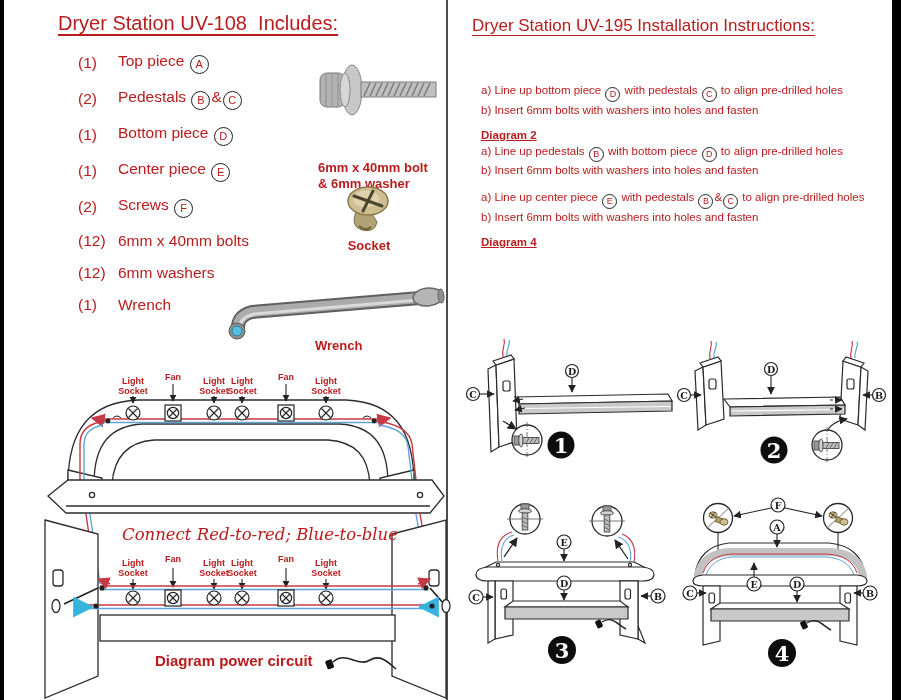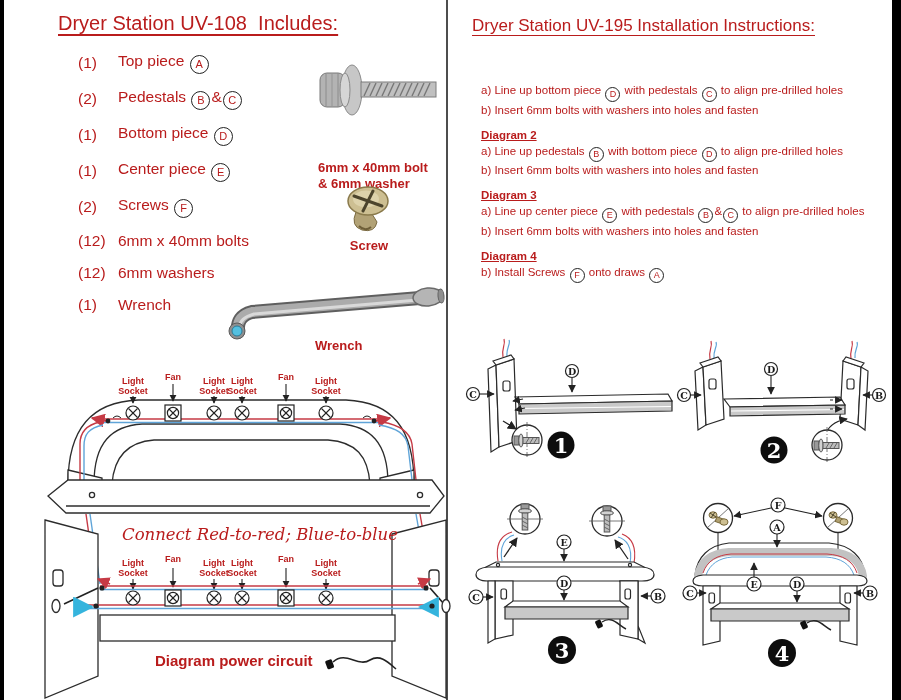--- a/index.html
+++ b/index.html
@@ -118,21 +118,21 @@
   <svg style="left:342px; top:182px;" width="54" height="54" viewBox="0 0 54 54">
     <path d="M 14,30 Q 8,44 20,48 Q 33,51 35,40 L 30,32 Z" fill="#b2a276" stroke="#7a6a42"></path>
     <path d="M 17,44 q 6,6 12,1" fill="none" stroke="#6e5e38" stroke-width="2"></path>
     <ellipse cx="26" cy="19" rx="20" ry="14" fill="#cdbf92" stroke="#8a7a4c" stroke-width="1.5"></ellipse>
     <ellipse cx="24" cy="17" rx="13" ry="8.5" fill="#ddd2ab" stroke="none"></ellipse>
     <g stroke="#4c442c" stroke-width="3" stroke-linecap="round">
       <line x1="12" y1="14" x2="40" y2="24"></line>
       <line x1="31" y1="9" x2="21" y2="29"></line>
     </g>
   </svg>
-  <div class="abs photo-caption center" style="left:340px; top:238px; width:58px;">Screw</div>
+  <div class="abs photo-caption center" style="left:340px; top:238px; width:58px;">Socket</div>
 
   <svg style="left:222px; top:282px;" width="226" height="56" viewBox="0 0 226 56">
     <path d="M 16,50 Q 14,34 30,30 L 198,16" fill="none" stroke="#5f5f5f" stroke-width="14" stroke-linecap="round"></path>
     <path d="M 16,50 Q 14,34 30,30 L 198,16" fill="none" stroke="#ababab" stroke-width="10" stroke-linecap="round"></path>
     <path d="M 18,44 Q 18,36 32,32 L 196,18" fill="none" stroke="#d9d9d9" stroke-width="3" stroke-linecap="round"></path>
     <ellipse cx="206" cy="15" rx="15" ry="9" transform="rotate(-5 206 15)" fill="#b5b5b5" stroke="#6a6a6a" stroke-width="1.5"></ellipse>
     <ellipse cx="219" cy="14" rx="3" ry="7" transform="rotate(-5 219 14)" fill="#8f8f8f" stroke="#5f5f5f"></ellipse>
     <circle cx="15" cy="49" r="8" fill="#8f8f8f" stroke="#5a5a5a"></circle>
     <circle cx="15" cy="49" r="5" fill="#54c0e0" stroke="#2a7d9a"></circle>
   </svg>
@@ -309,27 +309,25 @@
       <div class="step">
         <div class="step-line">a) Line up bottom piece <span class="circ">D</span> with pedestals <span class="circ">C</span> to align pre-drilled holes</div>
         <div class="step-line">b) Insert 6mm bolts with washers into holes and fasten</div>
       </div>
       <div class="step">
         <div class="step-heading">Diagram 2</div>
         <div class="step-line">a) Line up pedestals <span class="circ">B</span> with bottom piece <span class="circ">D</span> to align pre-drilled holes</div>
         <div class="step-line">b) Insert 6mm bolts with washers into holes and fasten</div>
       </div>
       <div class="step">
-        <div class="step-heading">Diagram 3</div>
         <div class="step-line">a) Line up center piece <span class="circ">E</span> with pedestals <span class="circ">B</span>&amp;<span class="circ">C</span> to align pre-drilled holes</div>
         <div class="step-line">b) Insert 6mm bolts with washers into holes and fasten</div>
       </div>
       <div class="step">
         <div class="step-heading">Diagram 4</div>
-        <div class="step-line">b) Install Screws <span class="circ">F</span> onto draws <span class="circ">A</span></div>
       </div>
     </div>
 
   <svg style="left:463px; top:337px;" width="212" height="142" viewBox="0 0 212 142">
     <defs>
         <marker id="ah1" viewBox="0 0 10 10" refX="9" refY="5" markerWidth="7" markerHeight="7" orient="auto">
           <path d="M0,0 L10,5 L0,10 z" fill="#222"></path>
         </marker>
       </defs>
     <path d="M 40,20 C 38,12 43,8 41,2" fill="none" stroke="#c63a45" stroke-width="1.2"></path>

